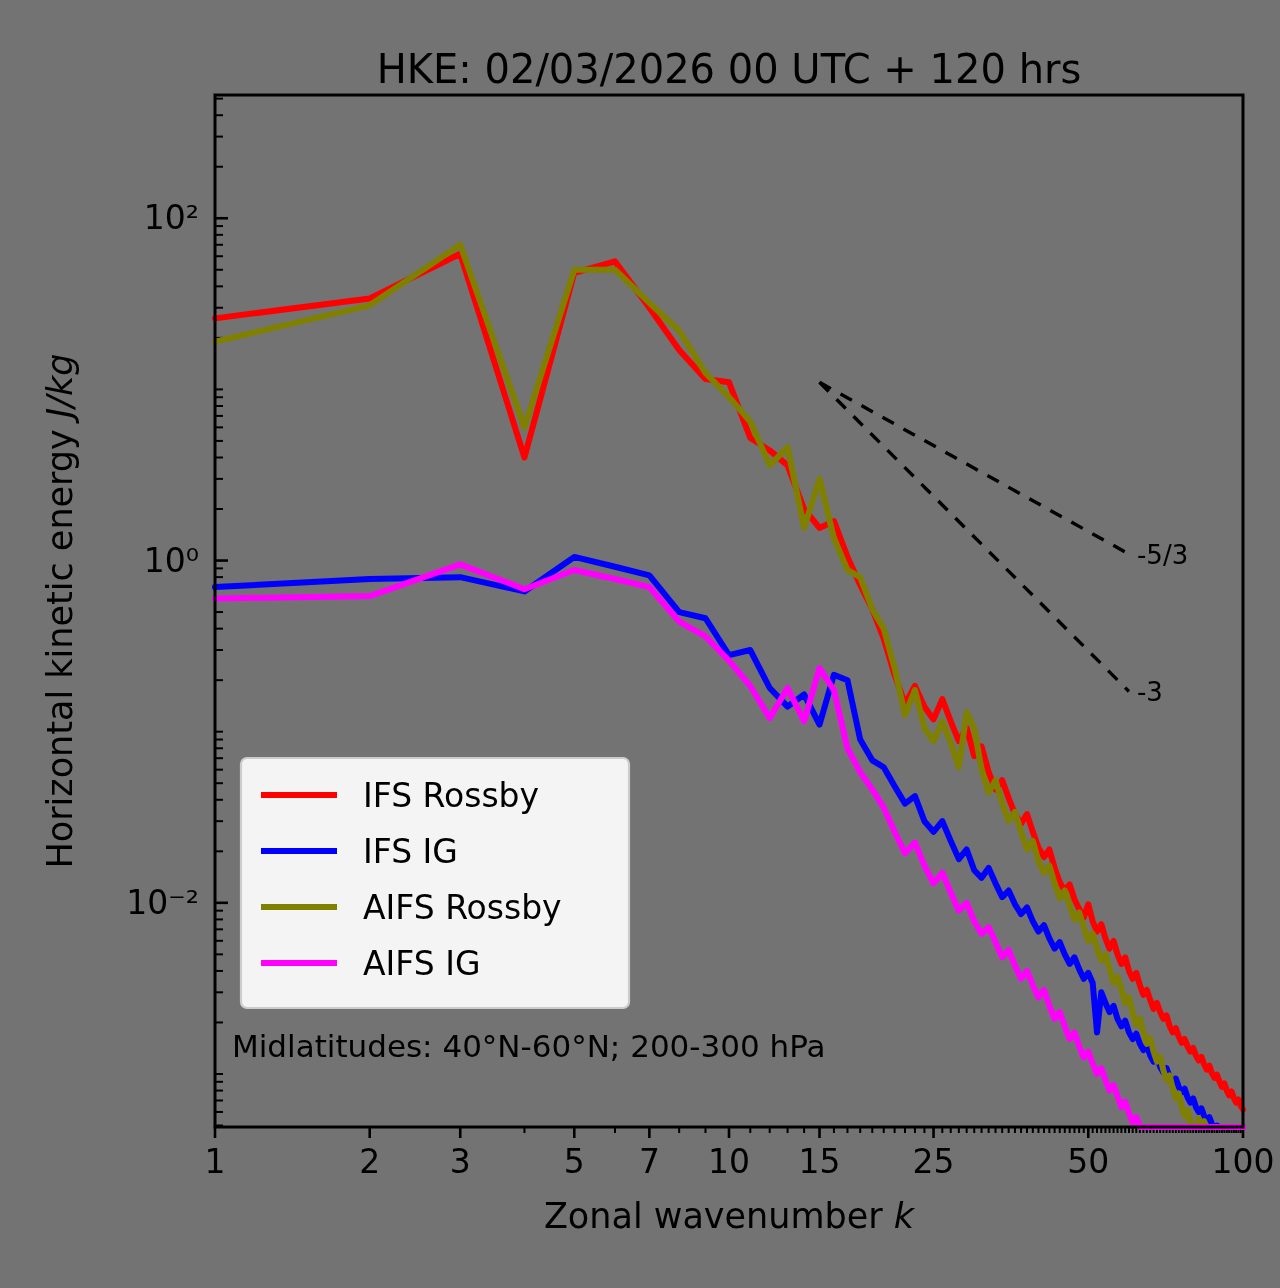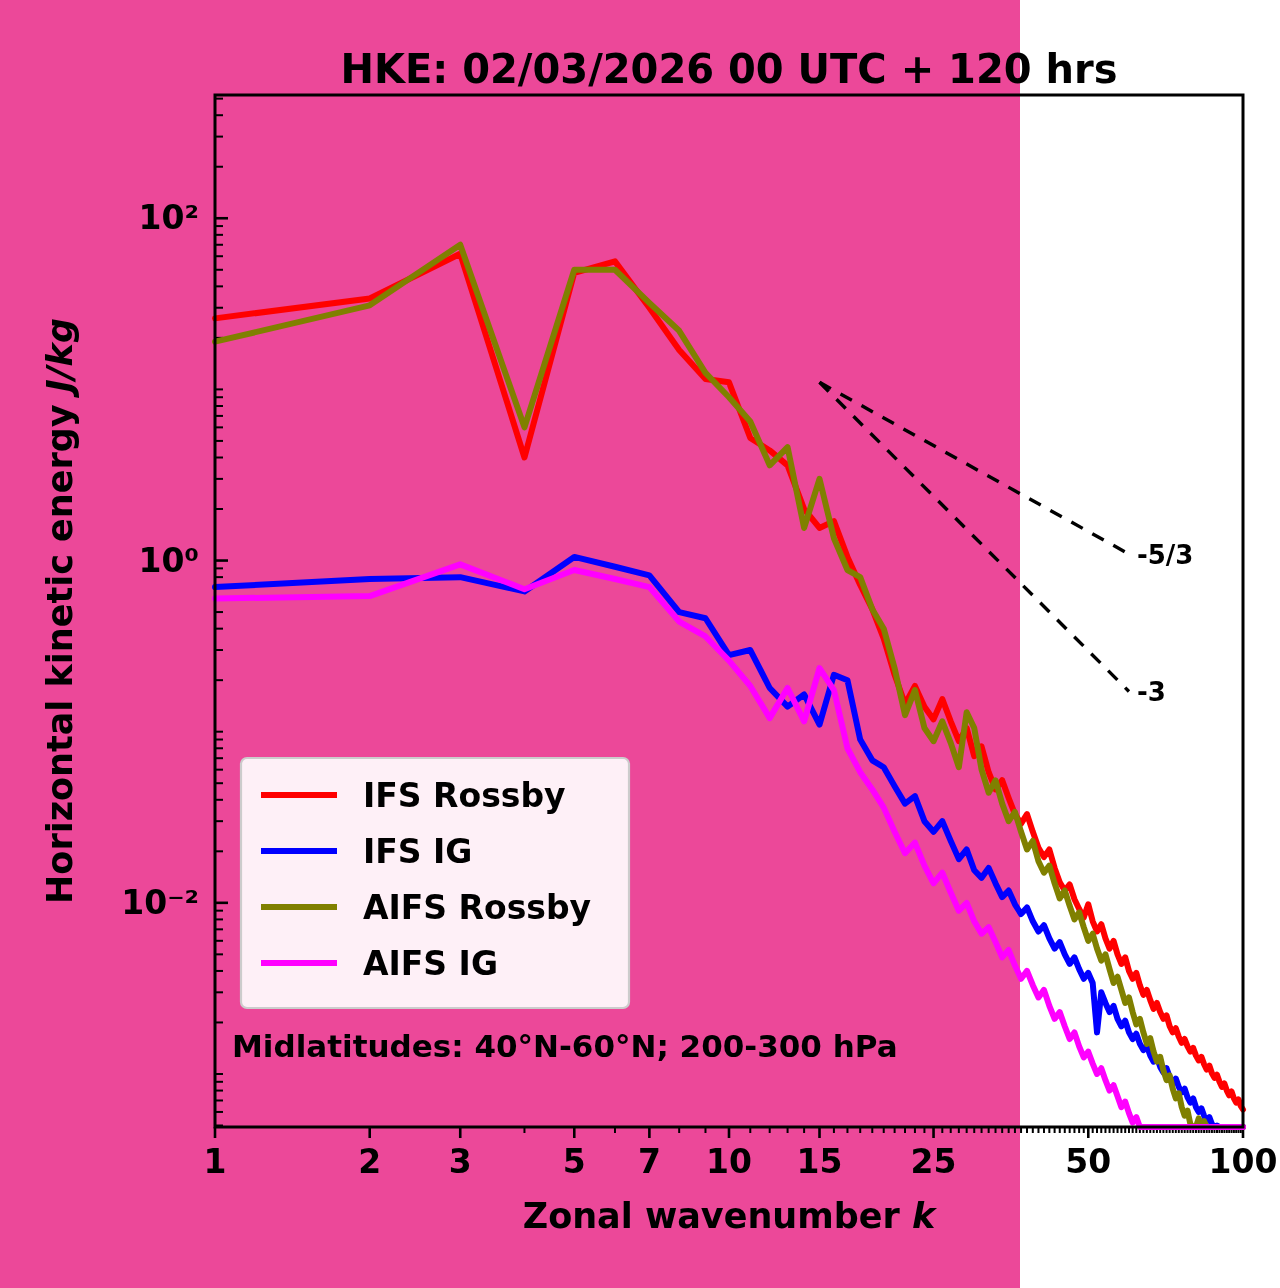--- a/index.html
+++ b/index.html
@@ -1,17 +1,17 @@
 <!DOCTYPE html>
 <html><head>
 <meta charset="utf-8">
 <style>
   html,body{margin:0;padding:0;background:#ffffff;}
   body{width:1280px;height:1288px;font-family:"DejaVu Sans",sans-serif;overflow:hidden;}
-  #figure{position:relative;width:1020px;height:1288px;background:#ec4899;font-weight:bold;}
+  #figure{position:relative;width:1280px;height:1288px;background:#737373;}
   #plot-svg{position:absolute;left:0;top:0;width:1280px;height:1288px;display:block;}
   text{font-family:"DejaVu Sans",sans-serif;fill:#000000;}
   .title-text{font-size:40px;text-anchor:middle;}
   .axis-label{font-size:35px;text-anchor:middle;}
   .tick-label{font-size:33px;text-anchor:middle;}
   .ytick-label{font-size:33px;text-anchor:end;}
   .slope-label{font-size:26px;text-anchor:start;}
   .annot-text{font-size:31px;text-anchor:start;}
   .legend-text{font-size:33px;text-anchor:start;}
   .spine{fill:none;stroke:#000000;stroke-width:3;}

